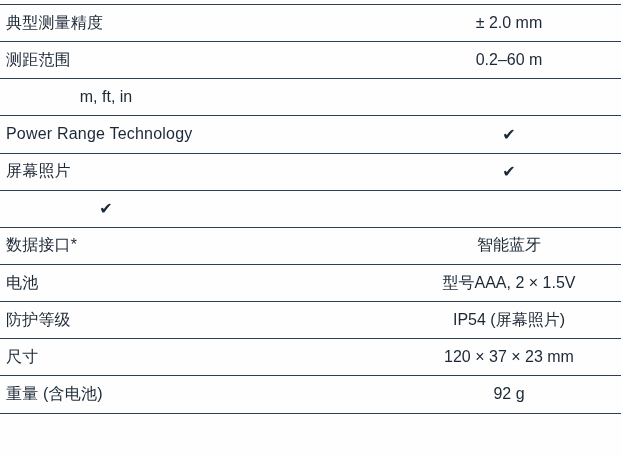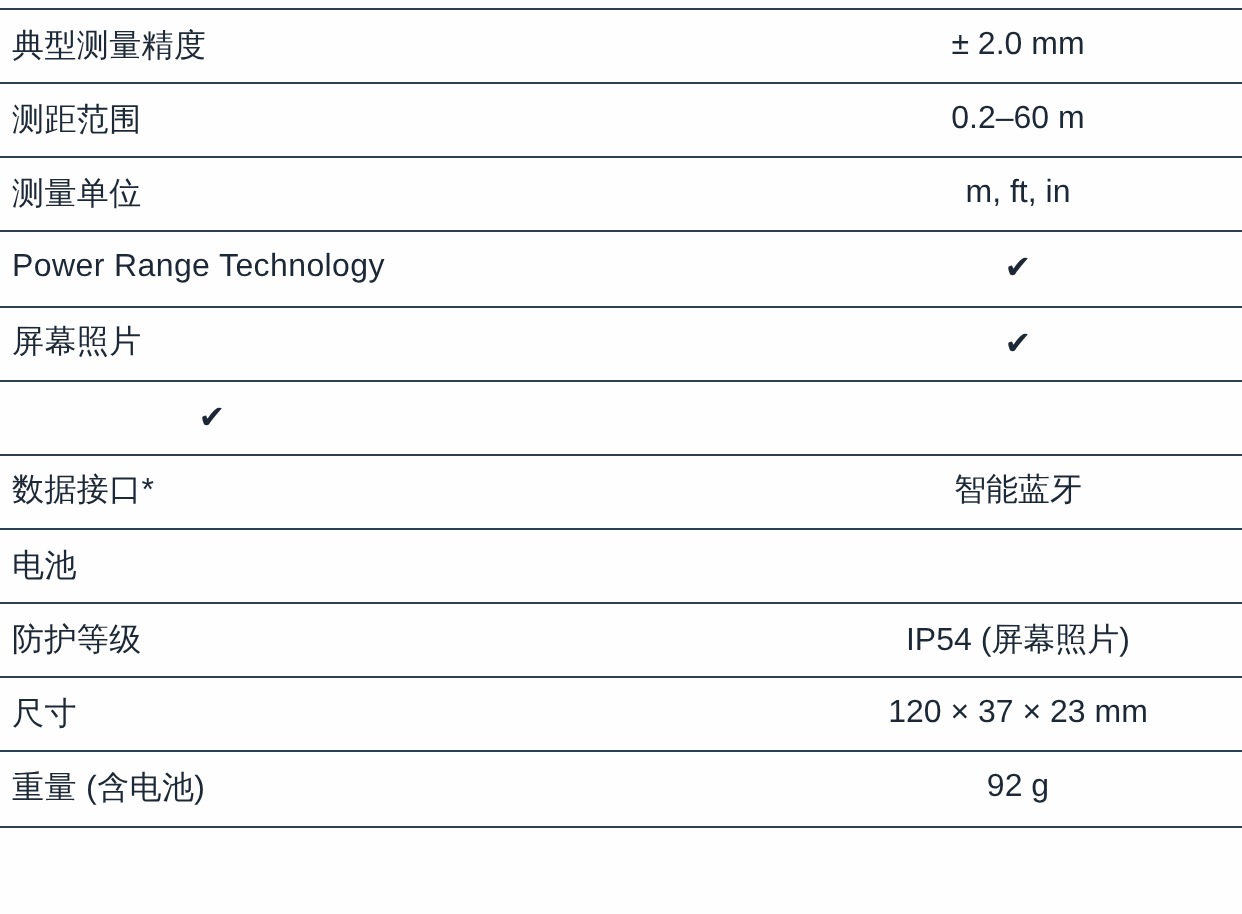--- a/index.html
+++ b/index.html
@@ -59,21 +59,20 @@
       <span class="spec-label">典型测量精度</span>
       <span class="spec-value">± 2.0 mm</span>
     </div>
 
     <div class="spec-row">
       <span class="spec-label">测距范围</span>
       <span class="spec-value">0.2–60 m</span>
     </div>
 
     <div class="spec-row">
-      <span class="spec-label">测量单位</span>
       <span class="spec-value">m, ft, in</span>
     </div>
 
     <div class="spec-row">
       <span class="spec-label">Power Range Technology</span>
       <span class="spec-value">✔</span>
     </div>
 
     <div class="spec-row">
       <span class="spec-label">屏幕照片</span>
@@ -85,20 +84,21 @@
     </div>
 
     <div class="spec-row">
       <span class="spec-label">数据接口*</span>
       <span class="spec-value">智能蓝牙</span>
     </div>
 
 
     <div class="spec-row">
       <span class="spec-label">电池</span>
+      <span class="spec-value">型号AAA, 2 × 1.5V</span>
     </div>
 
     <div class="spec-row">
       <span class="spec-label">防护等级</span>
       <span class="spec-value">IP54 (屏幕照片)</span>
     </div>
 
     <div class="spec-row">
       <span class="spec-label">尺寸</span>
       <span class="spec-value">120 × 37 × 23 mm</span>

